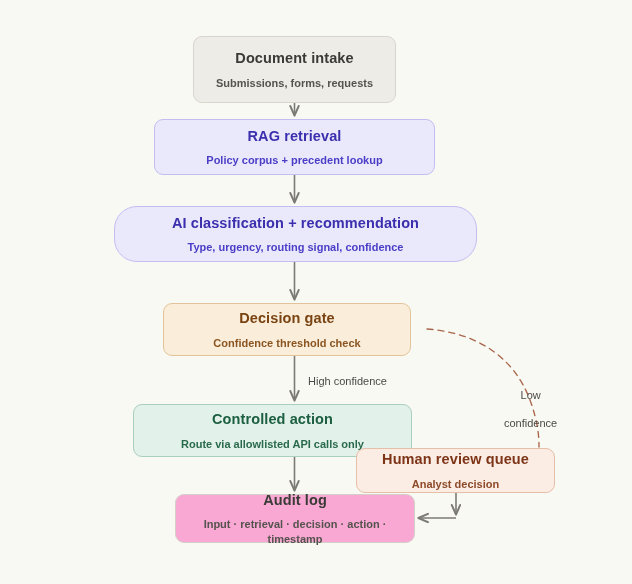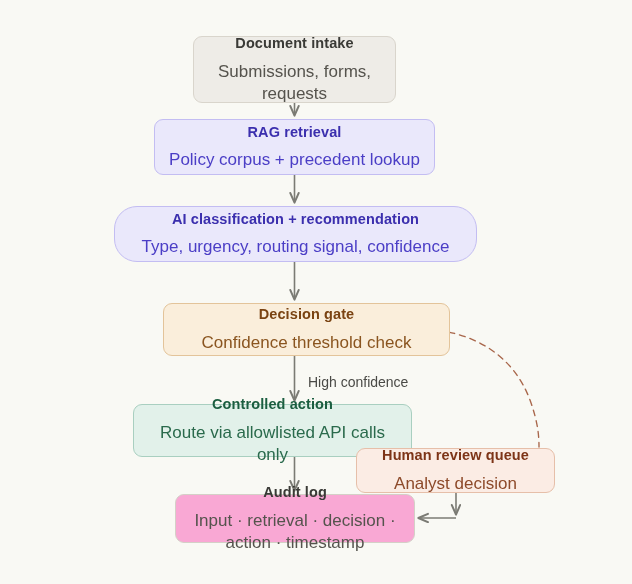--- a/index.html
+++ b/index.html
@@ -38,22 +38,22 @@
     text-align: center;
     padding: 6px 14px;
   }
   .node .node-title {
     font-size: 14.5px;
     font-weight: bold;
     letter-spacing: 0.1px;
     line-height: 1.28;
   }
   .node .node-sub {
-    font-size: 17px;
-    font-weight: normal;
+    font-size: 11px;
+    font-weight: bold;
     line-height: 1.3;
     margin-top: 8px;
   }
   
   .n-intake {
     background: #eeece7;
     border-color: #d9d5cc;
   }
   .n-intake .node-title { color: #3a3a36; }
   .n-intake .node-sub   { color: #55534d; }
@@ -91,28 +91,28 @@
     background: #f9a8d4;
     border-color: #d4d0c7;
   }
   .n-audit .node-title { color: #3a3a36; }
   .n-audit .node-sub   { color: #55534d; }
 
   
   .n-intake { left: 193px; top: 36px;  width: 203px; height: 67px; }
   .n-rag    { left: 154px; top: 119px; width: 281px; height: 56px; }
   .n-ai     { left: 114px; top: 206px; width: 363px; height: 56px; border-radius: 23px; }
-  .n-gate   { left: 163px; top: 303px; width: 287px; height: 53px; }
+  .n-gate   { left: 163px; top: 303px; width: 248px; height: 53px; }
   .n-action { left: 133px; top: 404px; width: 279px; height: 53px; }
   .n-human  { left: 356px; top: 448px; width: 199px; height: 45px; }
   .n-audit  { left: 175px; top: 494px; width: 240px; height: 49px; }
 
   .edge-label {
     position: absolute;
-    font-size: 14px;
+    font-size: 11px;
     color: #4a4a46;
     line-height: 1.28;
     text-align: center;
     white-space: pre-line;
   }
   .lbl-high { left: 308px; top: 374px; }
   .lbl-low  { left: 504px; top: 374px; }
 </style>
 </head>
 <body>
@@ -175,14 +175,18 @@
     <div class="node-sub">Analyst decision</div>
   </div>
 
   <div class="node n-audit">
     <div class="node-title">Audit log</div>
     <div class="node-sub">Input · retrieval · decision · action · timestamp</div>
   </div>
 
   <div class="edge-label lbl-high">High confidence</div>
 
+  <div class="edge-label lbl-low">
+    <div>Low</div>
+    <div>confidence</div>
+  </div>
 
 </div>
 
 </body></html>

